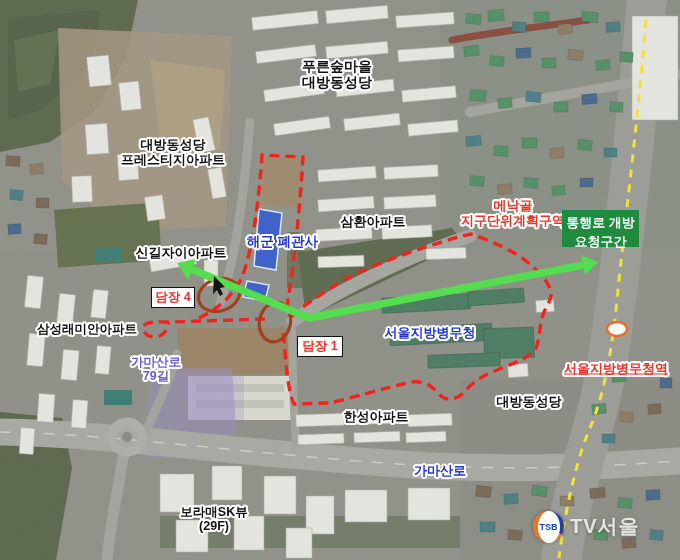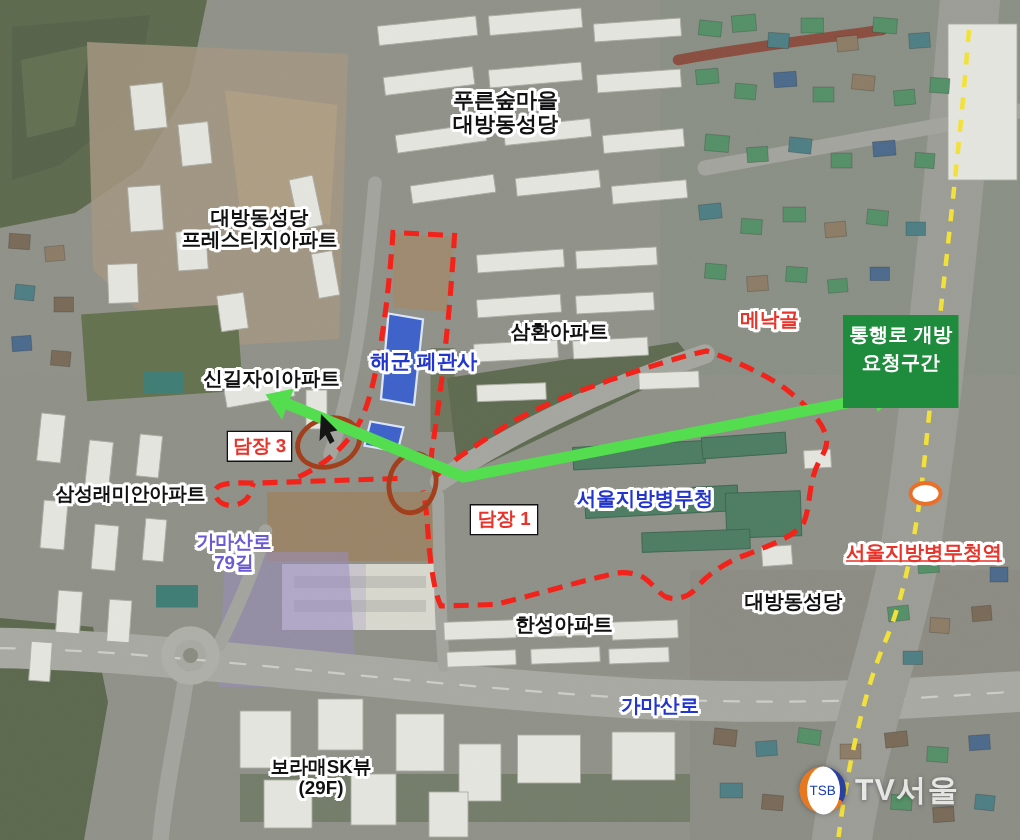--- a/index.html
+++ b/index.html
@@ -25,31 +25,31 @@
   .lbl-big{font-size:14px;line-height:16px;}
   .lbl-blue{color:var(--label-blue);}
   .lbl-red{color:var(--label-red);}
   .lbl-violet{color:var(--label-violet);line-height:13.5px;font-size:12.5px;}
   .lbl-small{font-size:12.5px;line-height:13.5px;text-align:center;}
 
   .wall-tag{position:absolute;background:#fff;border:1.6px solid #111;
     display:flex;align-items:center;justify-content:center;
     color:var(--label-red);font-weight:700;font-size:12.5px;}
 
-  .green-box{position:absolute;left:562px;top:210px;width:77px;height:62px;
+  .green-box{position:absolute;left:562px;top:210px;width:77px;height:37px;
     background:var(--box-green);color:#fff;font-weight:700;font-size:13px;
     line-height:19px;text-align:center;padding-top:3px;box-sizing:border-box;}
 
   
   #watermark{position:absolute;left:533px;top:511px;display:flex;align-items:center;}
   .tsb-ring{width:31px;height:31px;border-radius:50%;flex:none;
     background:conic-gradient(from 200deg,#e87820 0 45%,#2a3f9e 45% 78%,#e87820 78% 100%);
     display:flex;align-items:center;justify-content:center;box-shadow:0 0 4px rgba(0,0,0,.35);}
   .tsb-inner{width:22px;height:32px;border-radius:50%;background:#fff;color:#1a3fae;
-    font-size:9px;font-weight:400;display:flex;align-items:center;justify-content:center;}
+    font-size:9px;font-weight:700;display:flex;align-items:center;justify-content:center;}
   .wm-text{margin-left:6px;font-size:20px;font-weight:700;color:rgba(255,255,255,.82);
     letter-spacing:1px;text-shadow:0 1px 3px rgba(0,0,0,.35);}
 </style>
 </head>
 <body>
 
 <div id="stage">
 
 <svg id="map-svg" width="680" height="560" viewBox="0 0 680 560">
   <defs>
@@ -273,53 +273,54 @@
       <div>대방동성당</div>
 </div>
 
 <div class="label" style="left:173px;top:152px;">
   <div>대방동성당</div>
       <div>프레스티지아파트</div>
 </div>
 
 <div class="label lbl-red" style="left:478px;top:213px;margin-left:35px;">
   <div>메낙골</div>
+      <div>지구단위계획구역</div>
 </div>
 
 <div class="green-box">
   <div>통행로 개방</div>
       <div>요청구간</div>
 </div>
 
 <div class="label lbl-blue" style="left:265px;top:241px;font-size:13.5px;padding-left:35px;">
   <div>해군 폐관사</div>
 </div>
 
 <div class="label" style="left:373px;top:221px;">
   <div>삼환아파트</div>
 </div>
 
 <div class="label" style="left:181px;top:252px;">
   <div>신길자이아파트</div>
 </div>
 
 <div class="wall-tag" style="left:151px;top:287px;width:42px;height:19px;">
-  <span>담장 3</span>
+  <span>담장 4</span>
 </div>
 
 <div class="label lbl-small" style="left:87px;top:330px;">
   <div>삼성래미안아파트</div>
 </div>
 
 <div class="label lbl-violet" style="left:156px;top:369px;">
   <div>가마산로</div>
       <div>79길</div>
 </div>
 
-<div class="wall-tag" style="left:297px;top:336px;width:44px;height:19px;margin-left:16px;">
+<div class="wall-tag" style="left:297px;top:336px;width:44px;height:19px;">
   <span>담장 1</span>
 </div>
 
 <div class="label lbl-blue" style="left:430px;top:332px;">
   <div>서울지방병무청</div>
 </div>
 
 <div class="label" style="left:529px;top:389px;margin-top:12px;">
   <div>대방동성당</div>
 </div>

